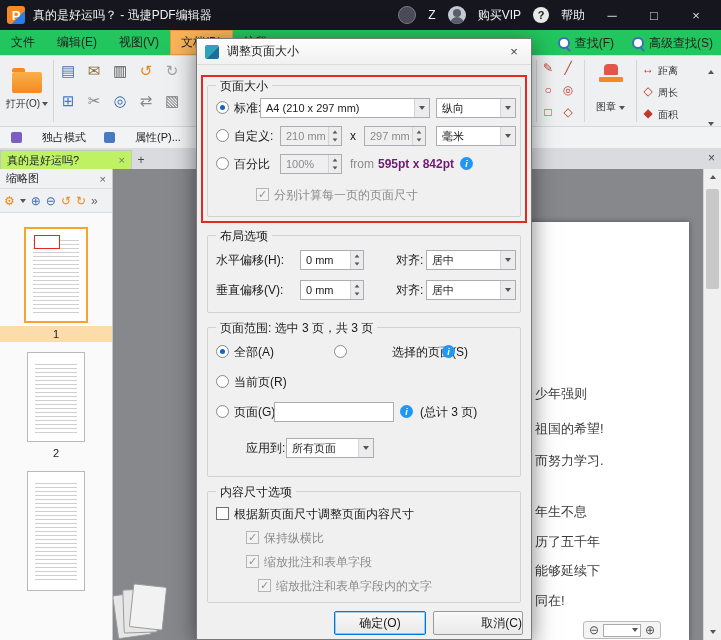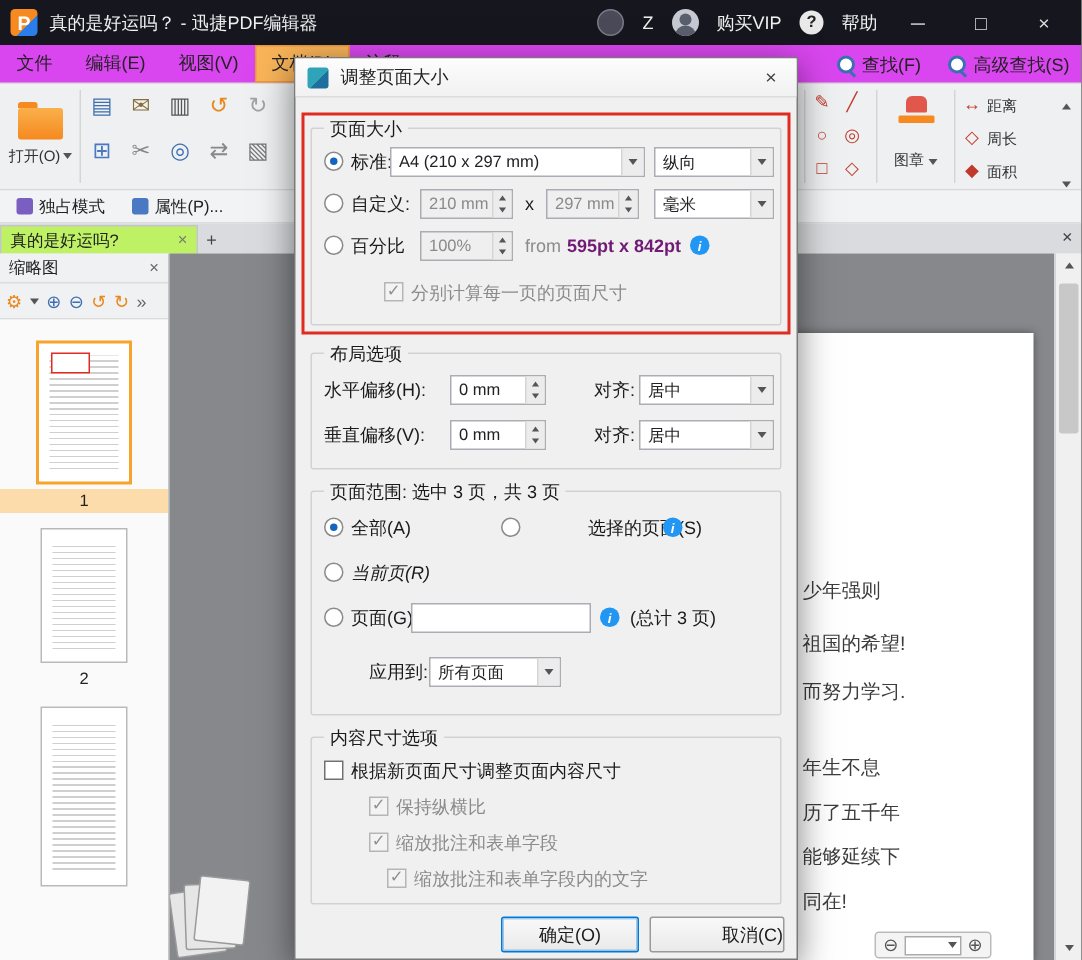--- a/index.html
+++ b/index.html
@@ -14,21 +14,21 @@
   .tb-right { position:absolute; right:0; top:0; height:30px; display:flex; align-items:center; gap:12px; padding-right:10px; }
   .circle-ic { width:18px; height:18px; border-radius:50%; background:#4a4a58; border:1px solid #7a7a88; display:flex; align-items:center; justify-content:center; }
   .avatar { width:18px; height:18px; border-radius:50%; background:#c7c9d2; position:relative; overflow:hidden; }
   .avatar::before { content:""; position:absolute; left:5px; top:3px; width:8px; height:8px; border-radius:50%; background:#5a5f6e; }
   .avatar::after { content:""; position:absolute; left:2px; top:11px; width:14px; height:8px; border-radius:7px 7px 0 0; background:#5a5f6e; }
   .tb-text { font-size:12px; color:#f0f0f0; }
   .help-circle { width:16px; height:16px; border-radius:50%; background:#e9e9e9; color:#222; font-size:11px; font-weight:bold; display:flex; align-items:center; justify-content:center; }
   .win-btn { width:30px; height:30px; display:flex; align-items:center; justify-content:center; font-size:13px; color:#dcdcdc; cursor:default; }
 
   
-  .menubar { left:0; top:30px; width:721px; height:26px; background:#d946ef; border-bottom:1px solid #dcdcdc; display:flex; align-items:center; font-size:12px; color:#222; }
+  .menubar { left:0; top:30px; width:721px; height:26px; background:#22c55e; border-bottom:1px solid #dcdcdc; display:flex; align-items:center; font-size:12px; color:#222; }
   .menu-item { padding:4px 11px; }
   .menu-item.active { background:#f9b459; border:1px solid #e8973f; padding:3px 10px; }
   .menu-right { position:absolute; right:4px; top:30px; height:26px; display:flex; align-items:center; gap:10px; font-size:12px; color:#222; }
   .find-group { display:flex; align-items:center; gap:4px; padding:2px 4px; }
   .magnifier { width:13px; height:13px; position:relative; display:inline-block; }
   .magnifier::before { content:""; position:absolute; left:0; top:0; width:8px; height:8px; border:2px solid #3b6fb5; border-radius:50%; background:#fff; }
   .magnifier::after { content:""; position:absolute; right:0px; bottom:0px; width:6px; height:2px; background:#3b6fb5; transform:rotate(45deg); }
 
   
   .ribbon { left:0; top:56px; width:721px; height:71px; background:#eef0f1; border-bottom:1px solid #d8d8d8; }
@@ -41,21 +41,21 @@
   .ric-sm { position:absolute; font-size:12px; line-height:14px; width:16px; text-align:center; }
   .rlabel { position:absolute; font-size:10px; color:#333; }
   .stampic { position:absolute; width:26px; height:20px; }
   .stampic .s-top { width:14px; height:11px; margin:0 auto; background:#e2574c; border-radius:4px 4px 1px 1px; }
   .stampic .s-base { width:24px; height:5px; margin:2px auto 0; background:#f6891f; border-radius:1px; }
   .tri-down { display:inline-block; width:0; height:0; border-left:3px solid transparent; border-right:3px solid transparent; border-top:4px solid #555; }
   .tri-up-i { display:inline-block; width:0; height:0; border-left:3px solid transparent; border-right:3px solid transparent; border-bottom:4px solid #555; }
 
   
   .modebar { left:0; top:127px; width:721px; height:22px; background:#f2f3f4; border-bottom:1px solid #dcdcdc; display:flex; align-items:center; gap:8px; padding-left:6px; font-size:11px; color:#222; }
-  .mode-btn { display:flex; align-items:center; gap:4px; padding:3px 5px; }
+  .mode-btn { display:flex; align-items:center; gap:20px; padding:3px 5px; }
   .sq-ic { width:11px; height:11px; border-radius:2px; display:inline-block; }
   .tabbar { left:0; top:149px; width:721px; height:20px; background:#d9dbde; display:flex; align-items:flex-end; }
   .tab { width:132px; height:19px; background:#bef264; border:1px solid #c3c5c8; border-bottom:none; display:flex; align-items:center; justify-content:space-between; padding:0 6px; font-size:11px; color:#222; }
   .tab-close { color:#777; font-size:11px; }
   .tab-plus { width:18px; height:19px; display:flex; align-items:center; justify-content:center; font-size:12px; color:#444; }
   .tabbar-close { position:absolute; right:6px; top:151px; font-size:12px; color:#444; }
 
   
   .main { left:0; top:169px; width:721px; height:471px; }
   .thumb-panel { left:0; top:0; width:113px; height:471px; background:#f0f1f2; border-right:1px solid #c6c6c6; }
@@ -389,21 +389,21 @@
 
     <div class="groupbox" style="top:288px; height:150px;">
       <span class="gb-title">页面范围: 选中 3 页，共 3 页</span>
       <span class="radio selected" style="left:8px; top:17px;"></span>
       <span class="lbl" style="left:26px; top:14px;">全部(A)</span>
       <span class="radio" style="left:126px; top:17px;"></span>
       <span class="lbl" style="left:144px; top:14px;margin-left:40px;">选择的页面(S)</span>
       <span class="info-ic" style="left:234px; top:17px;">i</span>
 
       <span class="radio" style="left:8px; top:47px;"></span>
-      <span class="lbl" style="left:26px; top:44px;font-style:italic;">当前页(R)</span>
+      <span class="lbl" style="left:26px; top:44px;">当前页(R)</span>
 
       <span class="radio" style="left:8px; top:77px;"></span>
       <span class="lbl" style="left:26px; top:74px;">页面(G)</span>
       <input class="txt-input" style="left: 66px; top: 74px; width: 120px;" value="">
       <span class="info-ic" style="left:192px; top:77px;">i</span>
       <span class="lbl" style="left:212px; top:74px;">(总计 3 页)</span>
 
       <span class="lbl" style="left:38px; top:110px;">应用到:</span>
       <div class="combo" style="left:78px; top:110px; width:88px;">
         <span>所有页面</span>

